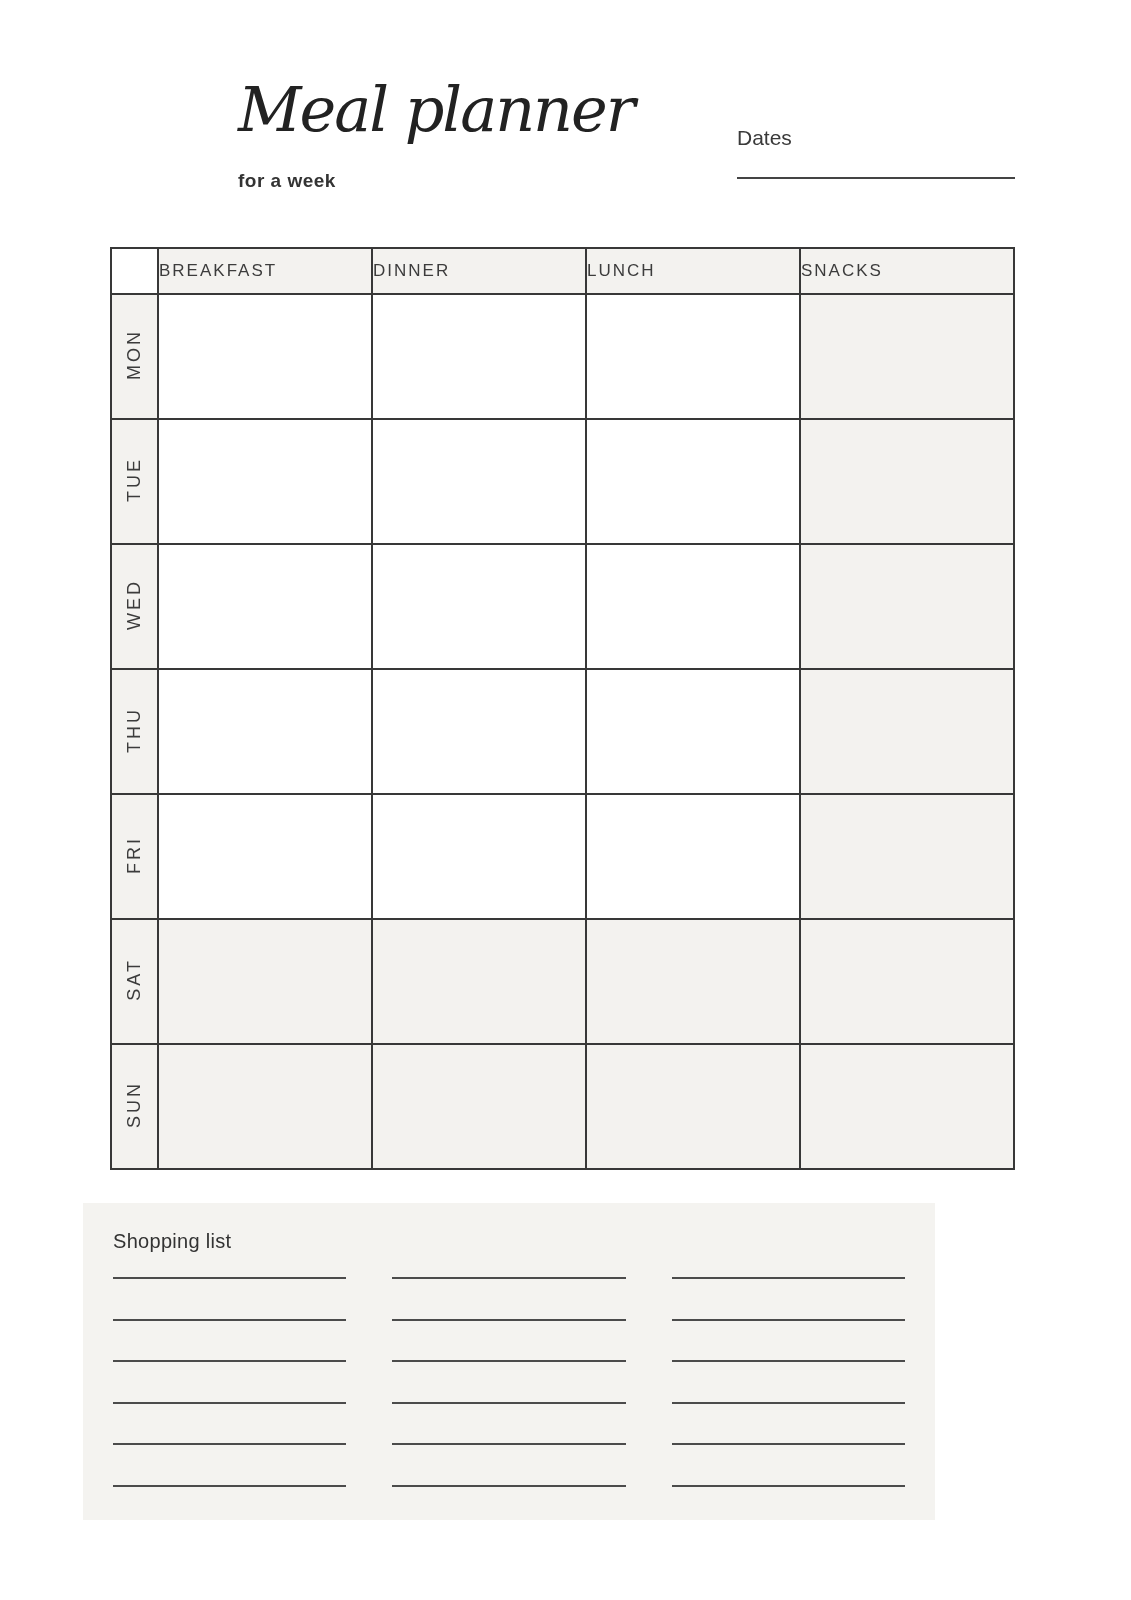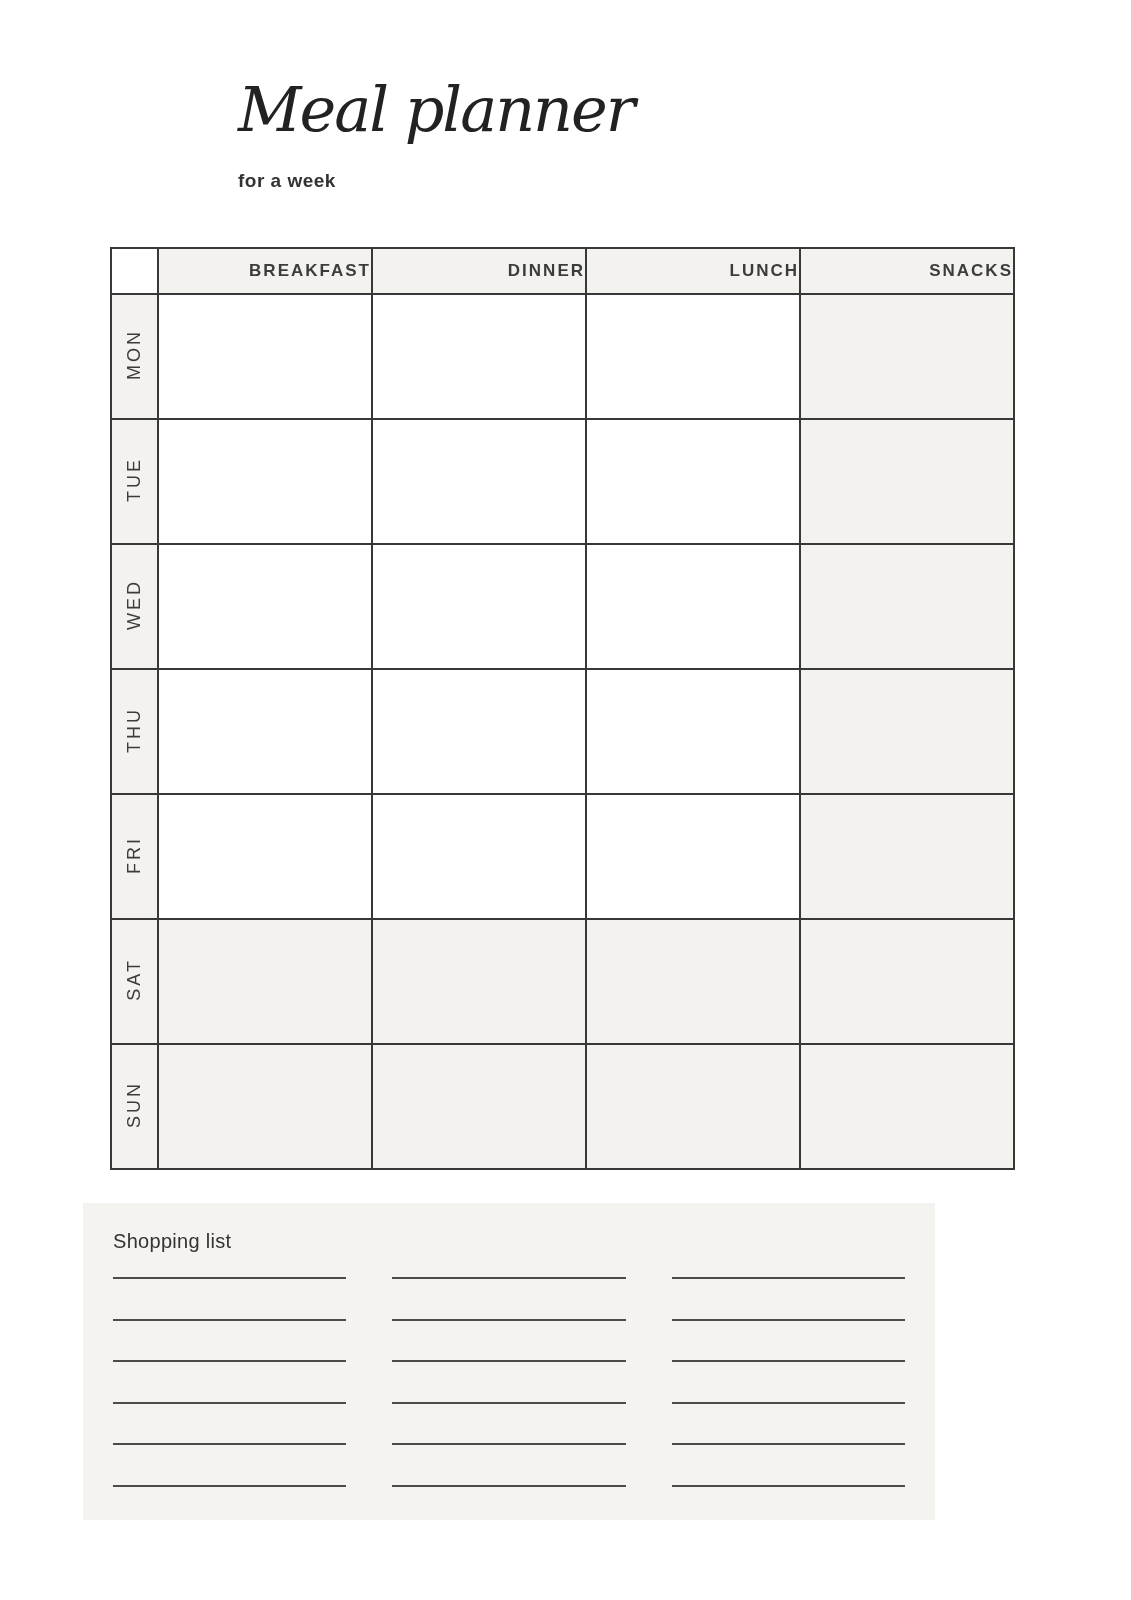--- a/index.html
+++ b/index.html
@@ -51,25 +51,25 @@
     table-layout:fixed;
   }
   table.planner th,table.planner td{
     border:2px solid var(--border);
     padding:0;
   }
   td.corner{border:none;background:#ffffff;}
   thead th{
     height:46px;
     background:var(--cell-fill);
-    font-weight:700;
+    font-weight:400;
     font-size:17px;
     letter-spacing:2px;
     color:#3c3c3c;
-    text-align:right;
+    text-align:left;
     vertical-align:middle;
   }
   tbody tr{height:125px;}
   th.day{
     background:var(--cell-fill);
     font-weight:400;
     text-align:center;
     vertical-align:middle;
   }
   .day-text{
@@ -109,20 +109,24 @@
 </head>
 <body>
 
 <div class="page">
 
   <div class="title-wrap">
     <h1 class="script-title">Meal planner</h1>
     <div class="subtitle">for a week</div>
   </div>
 
+  <div class="dates">
+    <span class="dates-label">Dates</span>
+    <div class="dates-line"></div>
+  </div>
 
   <table class="planner">
     <colgroup>
       <col style="width:47px">
         <col>
         <col>
         <col>
         <col>
     </colgroup>
     <thead>

